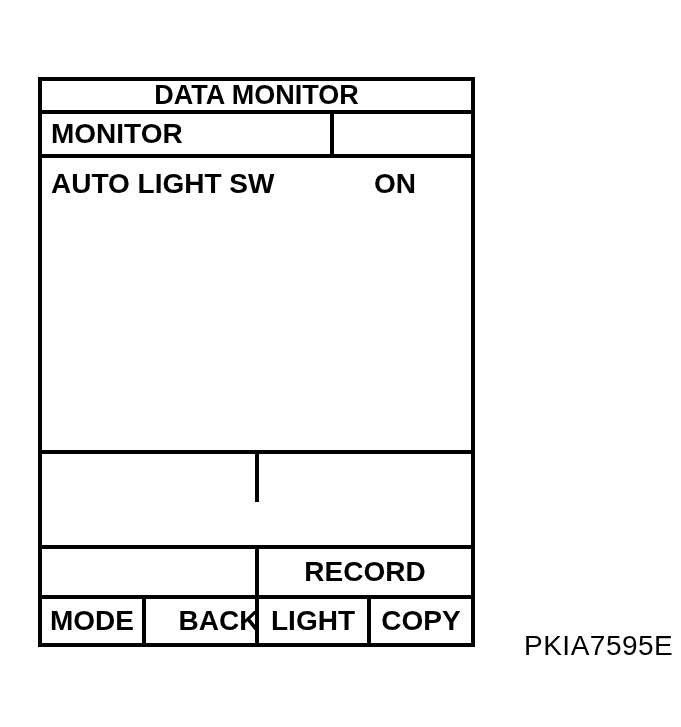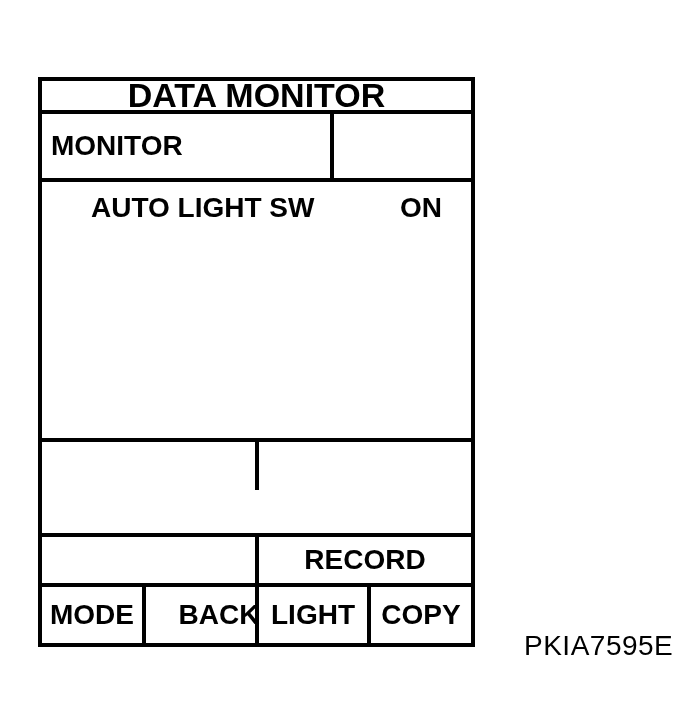--- a/index.html
+++ b/index.html
@@ -32,54 +32,53 @@
     background: #ffffff;
   }
   .row { box-sizing: border-box; flex: 0 0 auto; }
   .row + .row { border-top: 4px solid #000000; }
 
   .row-title {
     height: 29px;
     display: flex;
     align-items: center;
     justify-content: center;
-    font-size: 34px;
+    font-size: 27px;
   }
-  .row-monitor { height: 68px; display: flex; }
+  .row-monitor { height: 44px; display: flex; }
   .cell { box-sizing: border-box; }
   .cell-monitor-label {
     width: 288px;
     display: flex;
     align-items: center;
     padding-left: 9px;
   }
   .cell-monitor-value {
     flex: 1;
     border-left: 4px solid #000000;
   }
   .row-main {
     flex: 1 1 auto;
     position: relative;
-    padding-left: 40px;
   }
   .data-row { position: relative; }
   .sig-label { position: absolute; left: 9px; top: 11px; white-space: nowrap; }
-  .sig-value { position: absolute; left: 318px; top: 11px; white-space: nowrap; }
+  .sig-value { position: absolute; left: 332px; top: 11px; white-space: nowrap; }
 
   .row-blank { height: 52px; display: flex; }
   .row-record { height: 50px; display: flex; margin-top: 43px; }
   .cell-left-half { width: 213px; }
   .cell-right-half {
     flex: 1;
     border-left: 4px solid #000000;
     display: flex;
     align-items: center;
     justify-content: center;
   }
-  .row-buttons { height: 60px; display: flex; }
+  .row-buttons { height: 48px; display: flex; }
   .btn {
     box-sizing: border-box;
     display: flex;
     align-items: center;
     justify-content: center;
     white-space: nowrap;
   }
   .btn + .btn { border-left: 4px solid #000000; }
   .btn-mode  { width: 100px; }
   .btn-back  { width: 113px; padding-left: 37px; }

